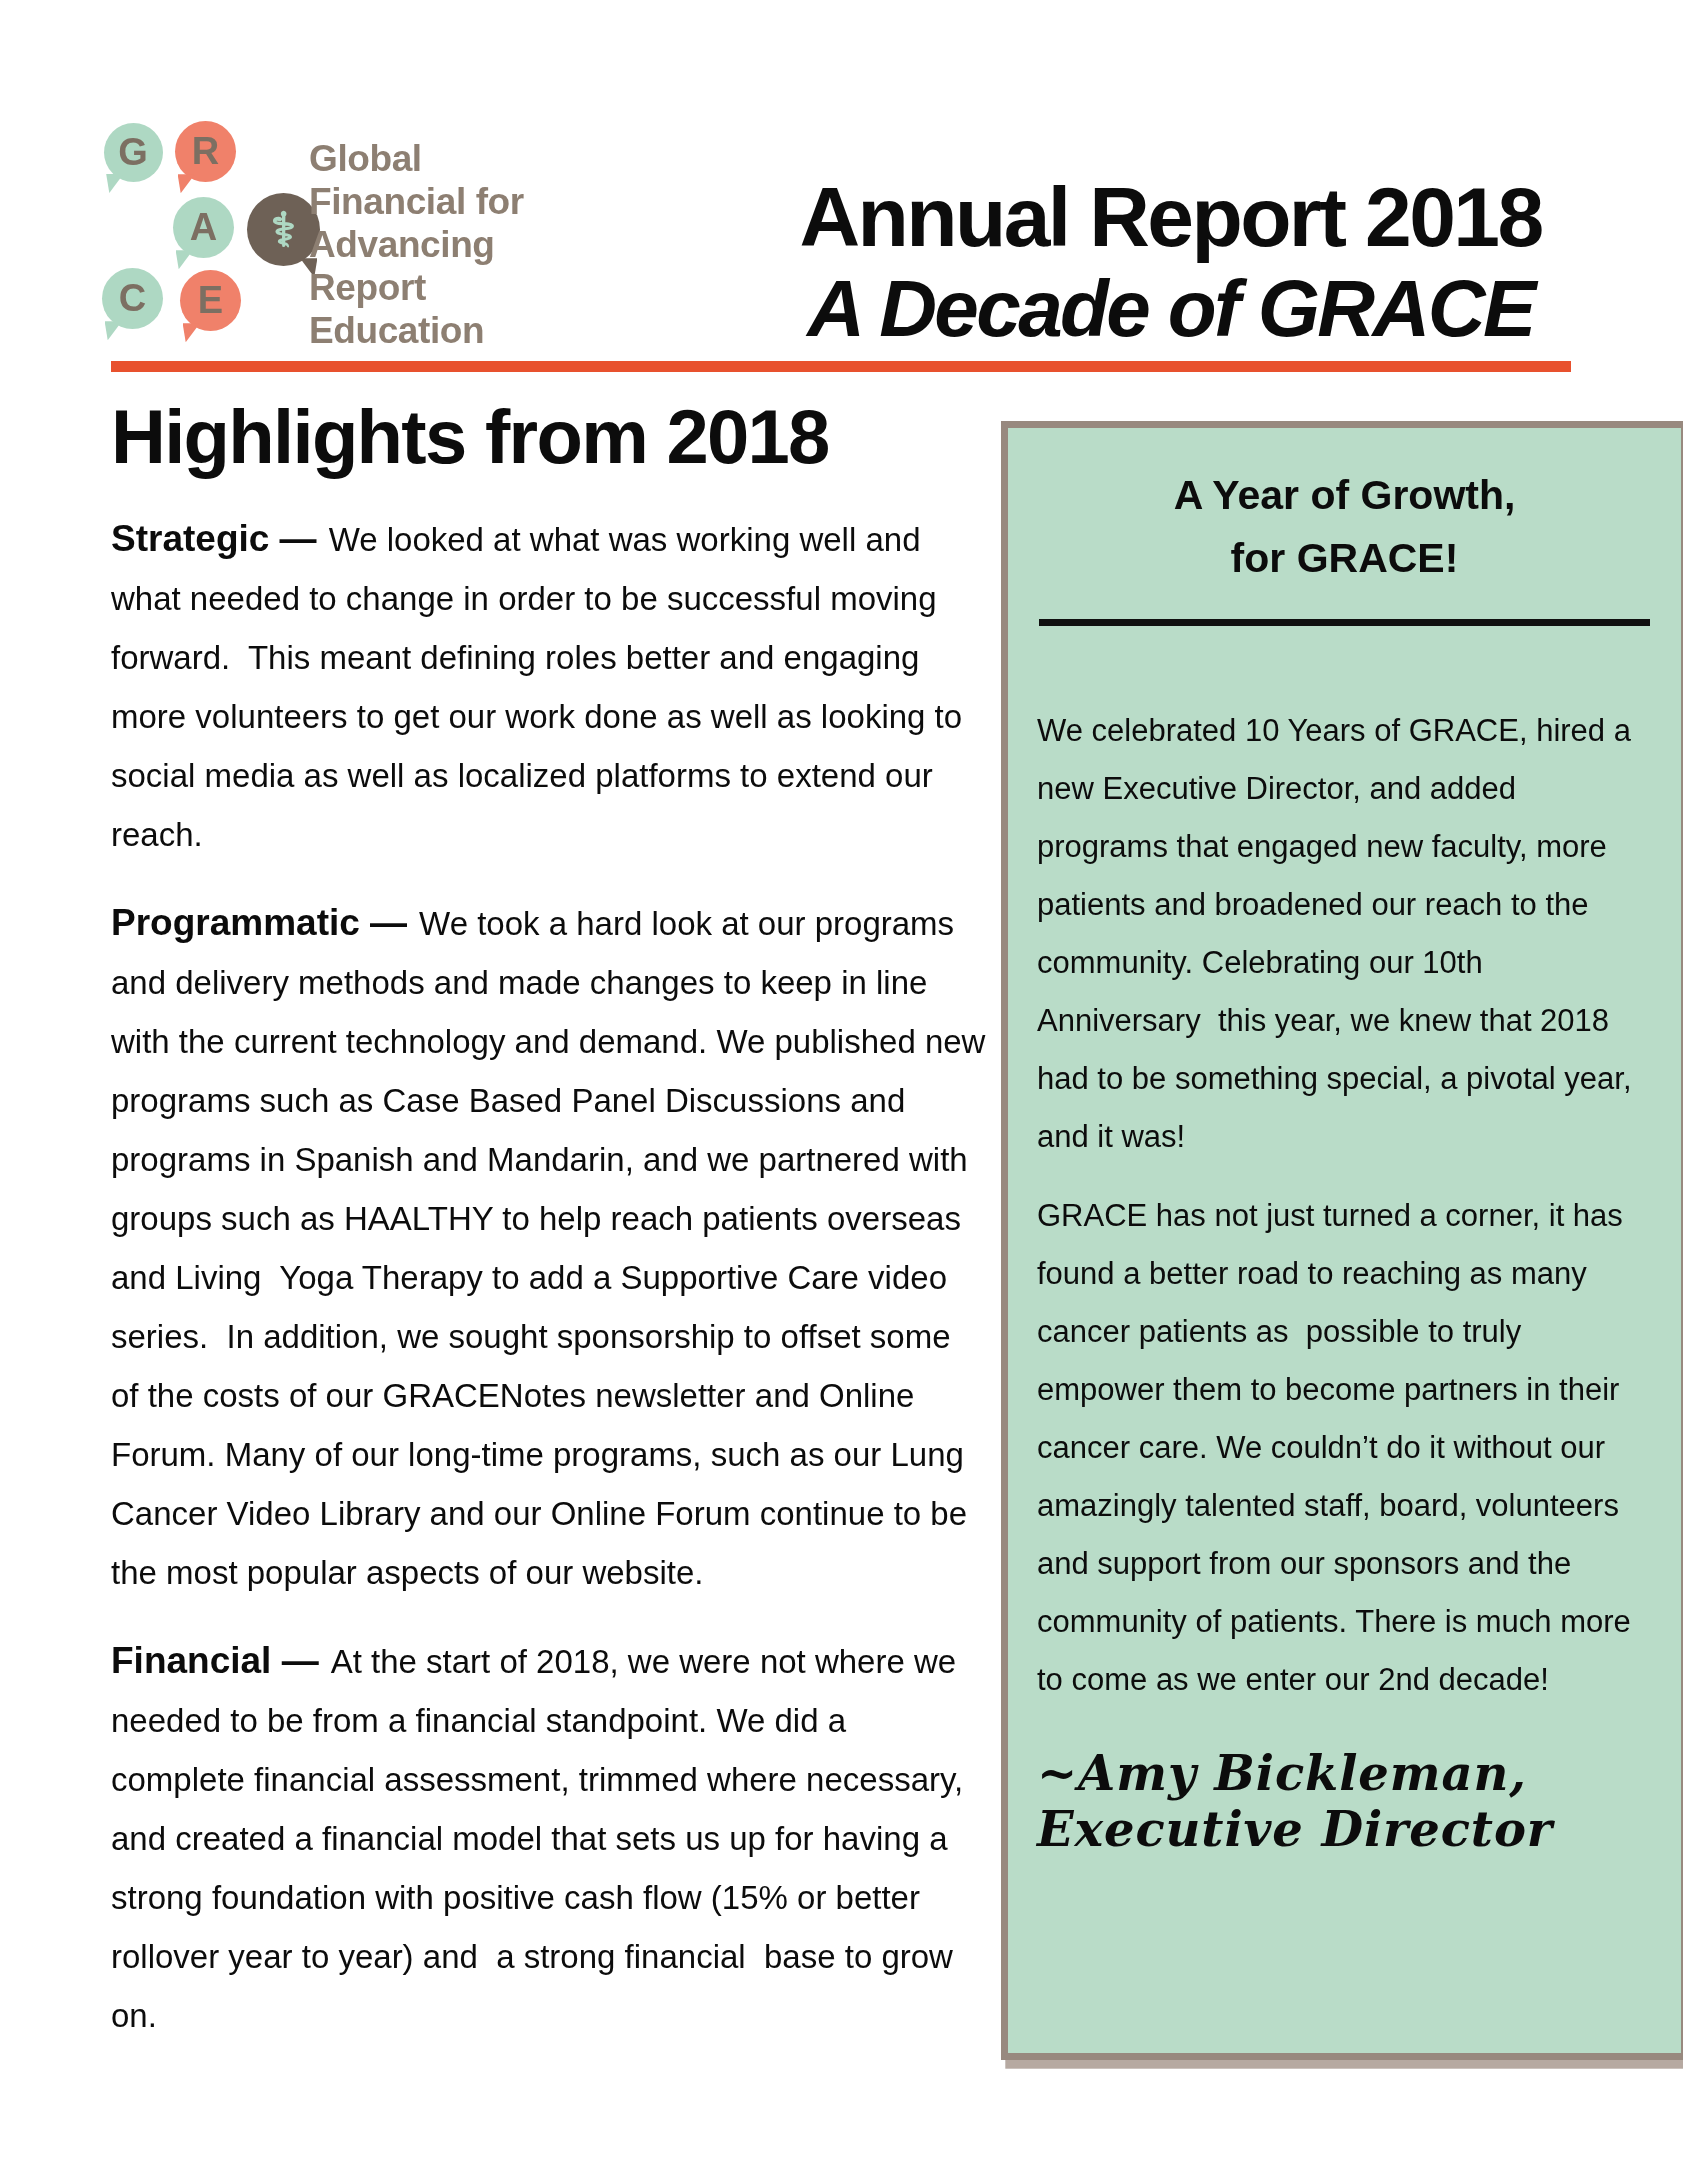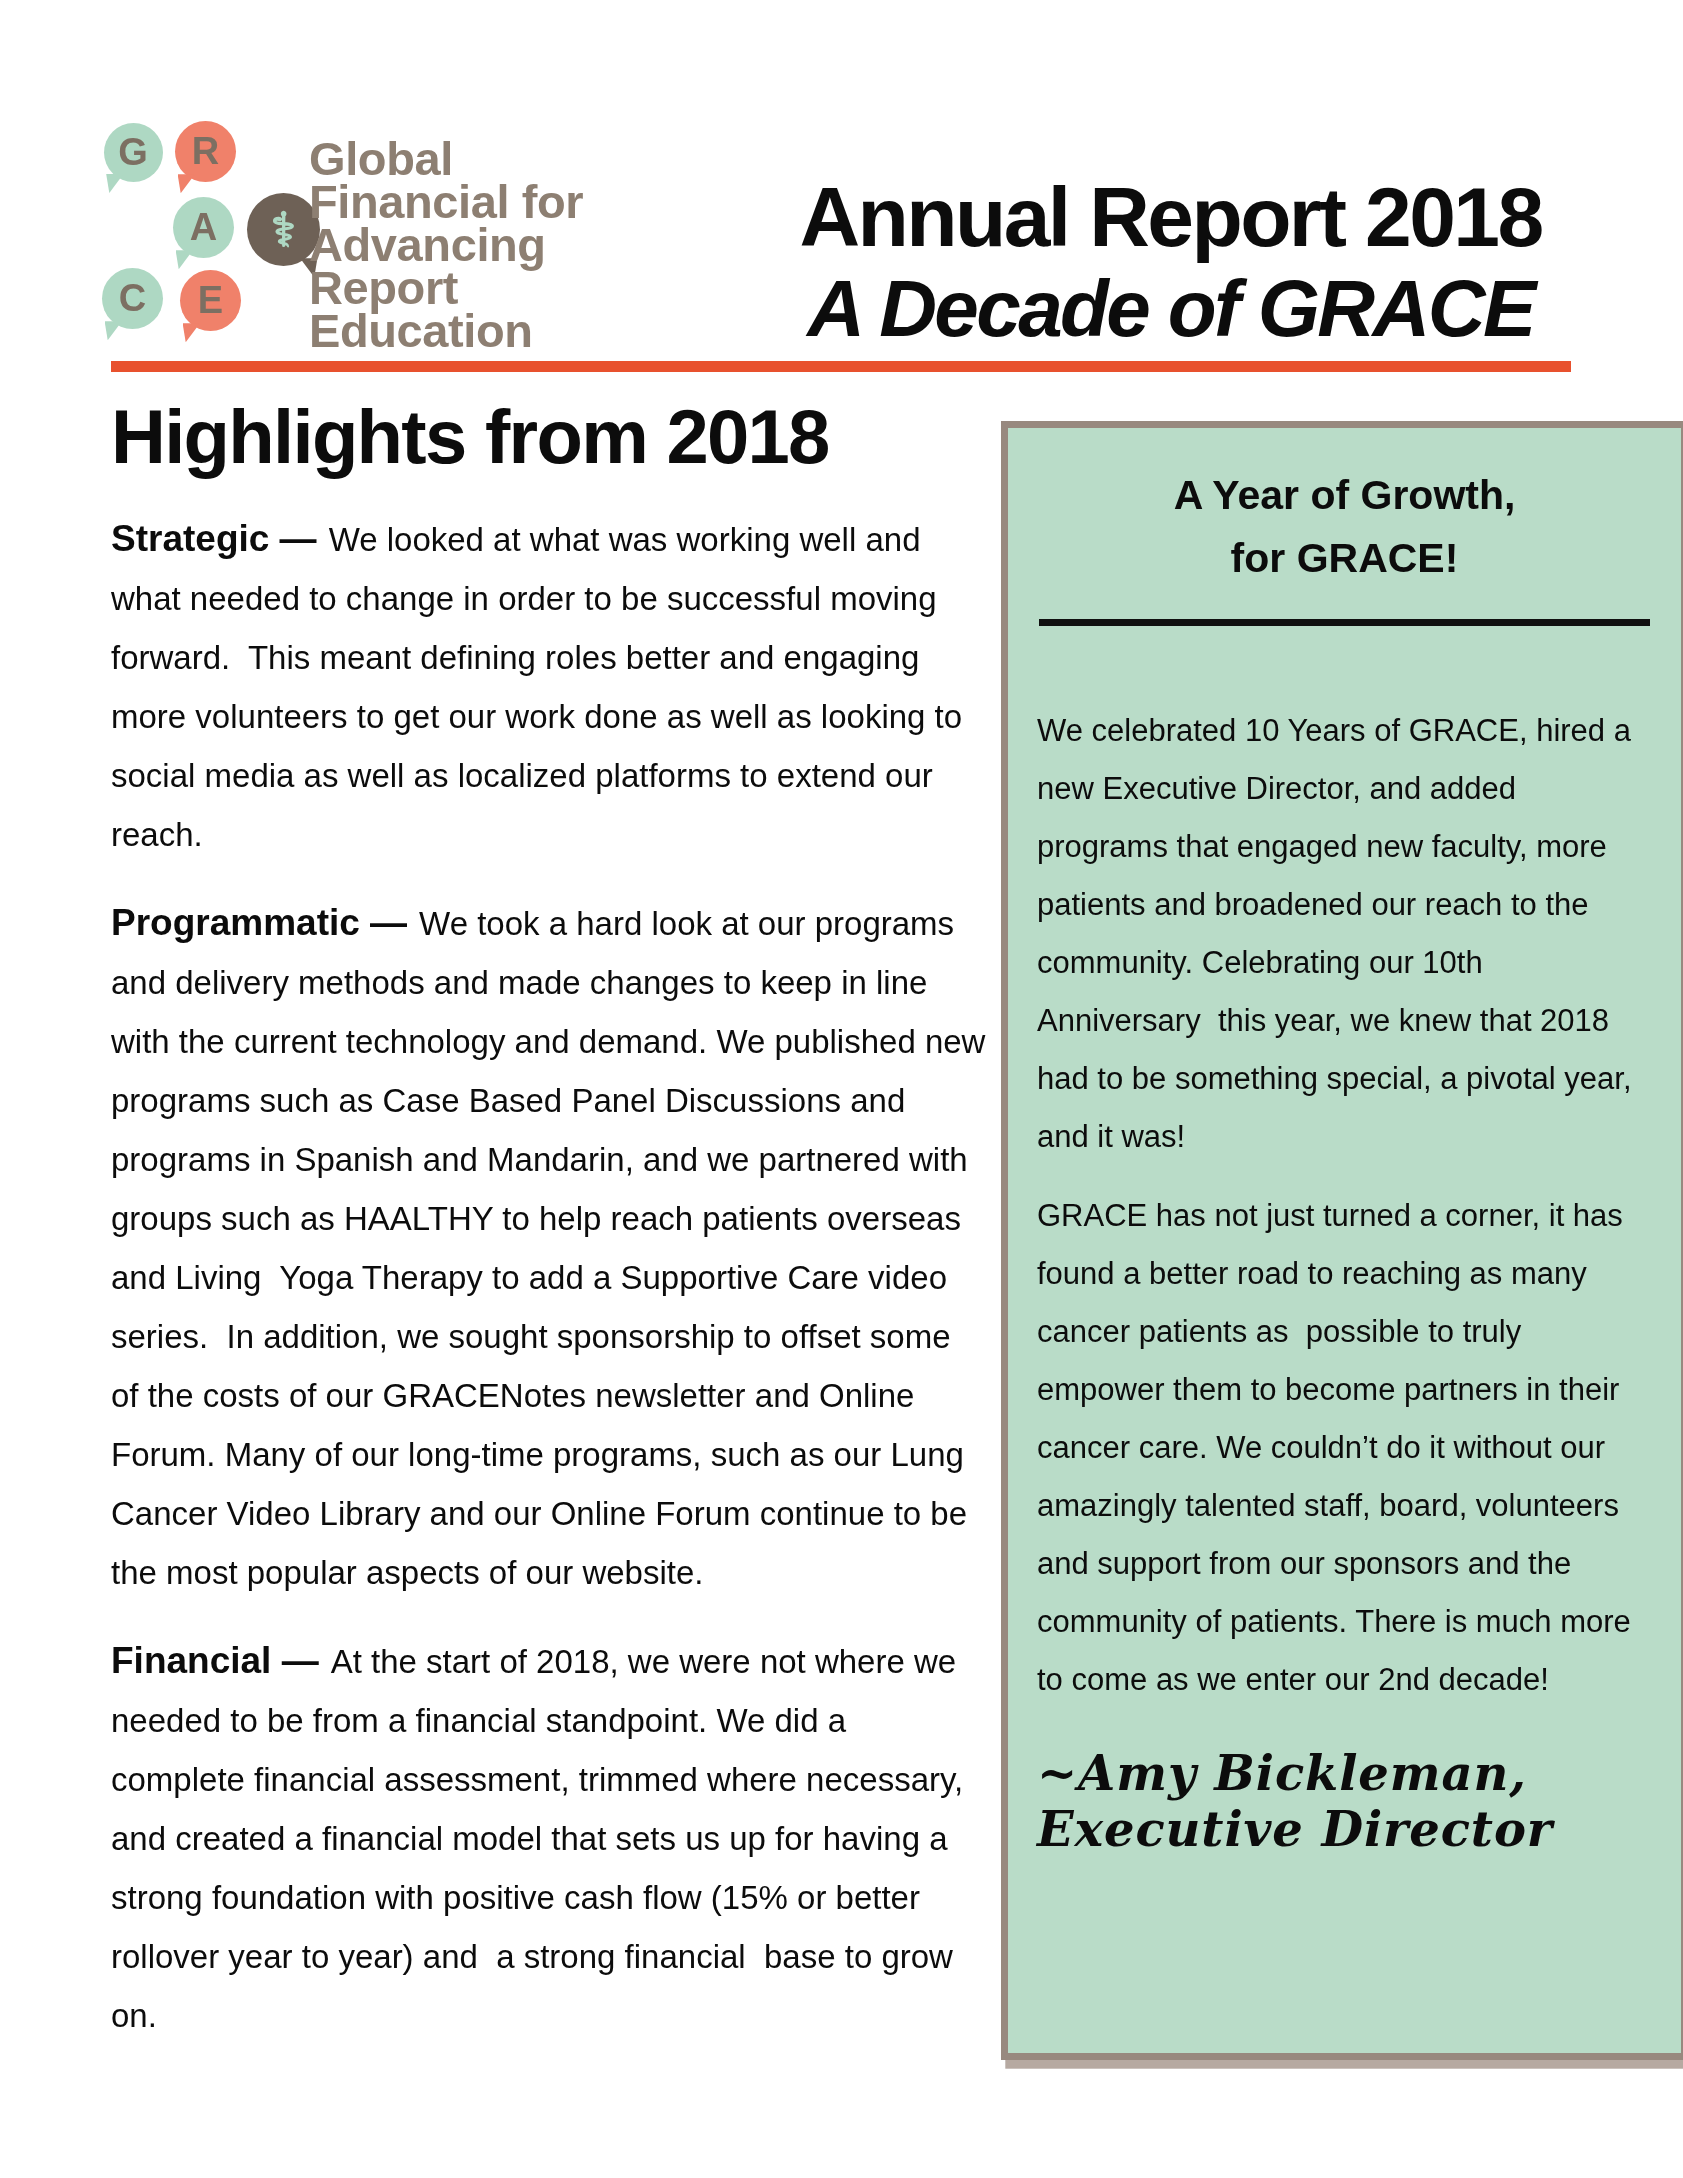--- a/index.html
+++ b/index.html
@@ -34,21 +34,21 @@
   .bubble.taupe{background:var(--taupe); color:var(--mint);}
   .b-g{left:8.6px; top:1.7px;   width:59px; height:59px;}
   .b-r{left:80px; top:0;     width:61px; height:61px;}
   .b-a{left:78px; top:76px;  width:61px; height:61px;}
   .b-m{left:152px;top:72px;  width:73px; height:73px; font-size:47px;}
   .b-c{left:7px;  top:147px; width:61px; height:61px;}
   .b-e{left:85px; top:149px; width:61px; height:61px;}
 
   .org-name{
     position:absolute; left:309px; top:137px;
-    font-size:47px; font-weight:bold; line-height:43px;
+    font-size:37px; font-weight:bold; line-height:43px;
     color:var(--logo-text); letter-spacing:-0.4px;
   }
 
   
   .titles{position:absolute; left:759px; top:131px; width:823px; text-align:center;}
   .title-main{
     font-size:84px; font-weight:bold; letter-spacing:-2.6px; line-height:1.1;
     white-space:nowrap;
     margin-top:40px;
   }

